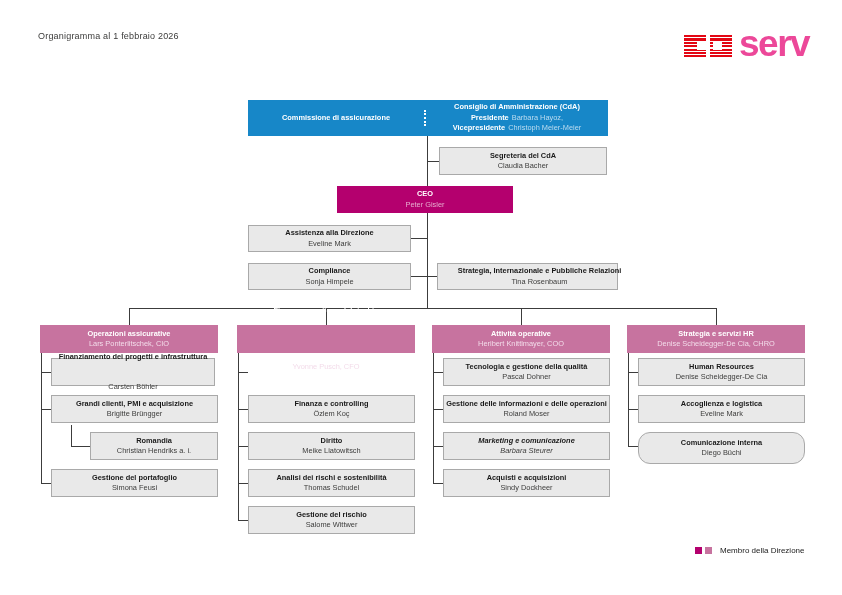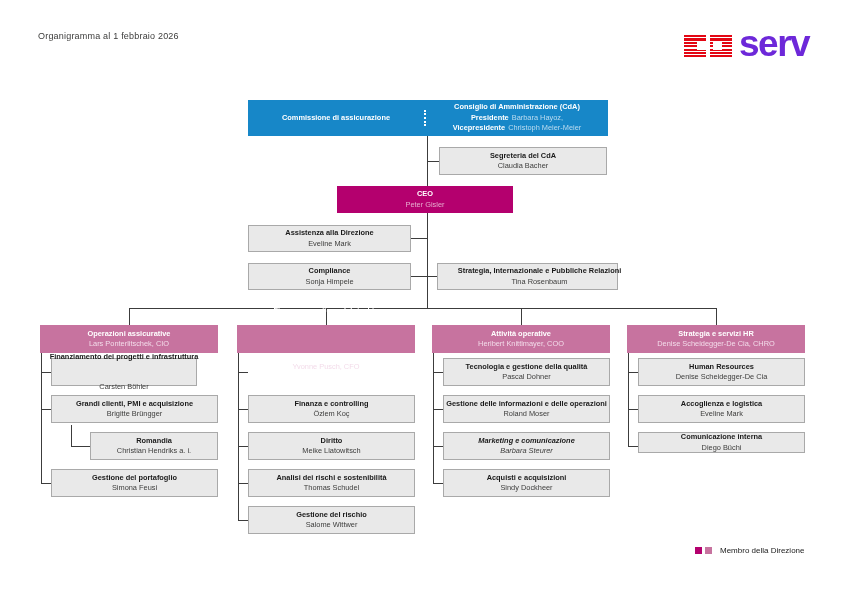--- a/index.html
+++ b/index.html
@@ -5,21 +5,21 @@
   html,body{margin:0;padding:0;background:#fff;}
   #page{position:relative;width:842px;height:595px;background:#fff;overflow:hidden;
         font-family:"Liberation Sans", sans-serif;}
   .doc-title{position:absolute;left:38px;top:31px;font-size:9px;color:#3c3c3b;letter-spacing:.2px;}
   
   .logo{position:absolute;left:684px;top:27px;display:flex;align-items:center;gap:7px;}
   .logo-icons{display:flex;gap:4px;margin-top:4px;}
   .logo-ic{position:relative;width:22px;height:22px;
     background:repeating-linear-gradient(to bottom,#e30613 0,#e30613 2.2px,#fff 2.2px,#fff 3.4px);}
   .notch{position:absolute;background:#fff;}
-  .logo-word{font-size:37px;font-weight:bold;color:#6d28d9;line-height:34px;letter-spacing:-1.5px;}
+  .logo-word{font-size:37px;font-weight:bold;color:#ec4899;line-height:34px;letter-spacing:-1.5px;}
   
   .line{position:absolute;background:#3c3c3c;}
   .h{height:1px;} .v{width:1px;}
   
   .box{position:absolute;box-sizing:border-box;display:flex;flex-direction:column;
        align-items:center;justify-content:center;text-align:center;line-height:1.4;}
   .gray{background:#e9e9e9;border:1px solid #a9a9a9;}
   .blue{background:#1787c8;}
   .mag{background:#b4006e;}
   .pink{background:#c7739f;}
@@ -132,21 +132,21 @@
 
   <div class="box gray" style="left:437px;top:263px;width:181px;height:27px;padding-left:24px;">
     <div class="t">Strategia, Internazionale e Pubbliche Relazioni</div>
     <div class="n">Tina Rosenbaum</div>
   </div>
 
   <div class="box pink" style="left:40px;top:325px;width:178px;height:28px;">
     <div class="t">Operazioni assicurative</div>
     <div class="n">Lars Ponterlitschek, CIO</div>
   </div>
-  <div class="box gray" style="left:51px;top:358px;width:146px;height:28px;gap:20px;">
+  <div class="box gray" style="left:51px;top:358px;width:164px;height:28px;gap:20px;">
     <div class="t">Finanziamento dei progetti e infrastruttura</div>
     <div class="n">Carsten Böhler</div>
   </div>
   <div class="box gray" style="left:51px;top:395px;width:167px;height:28px;text-align:center;">
     <div class="t">Grandi clienti, PMI e acquisizione</div>
     <div class="n">Brigitte Brüngger</div>
   </div>
   <div class="box gray" style="left:90px;top:432px;width:128px;height:28px;">
     <div class="t">Romandia</div>
     <div class="n">Christian Hendriks a. i.</div>
@@ -203,21 +203,21 @@
     <div class="n">Denise Scheidegger-De Cia, CHRO</div>
   </div>
   <div class="box gray" style="left:638px;top:358px;width:167px;height:28px;">
     <div class="t">Human Resources</div>
     <div class="n">Denise Scheidegger-De Cia</div>
   </div>
   <div class="box gray" style="left:638px;top:395px;width:167px;height:28px;">
     <div class="t">Accoglienza e logistica</div>
     <div class="n">Eveline Mark</div>
   </div>
-  <div class="box gray" style="left:638px;top:432px;width:167px;height:21px;">
+  <div class="box gray" style="left:638px;top:432px;width:167px;height:32px;border-radius:12px;">
     <div class="t">Comunicazione interna</div>
     <div class="n">Diego Büchi</div>
   </div>
 
   <div class="legend">
     <span class="sw" style="background:#b4006e;"></span>
     <span class="sw" style="background:#c7739f;"></span>
     <span class="legend-label">Membro della Direzione</span>
   </div>
 

